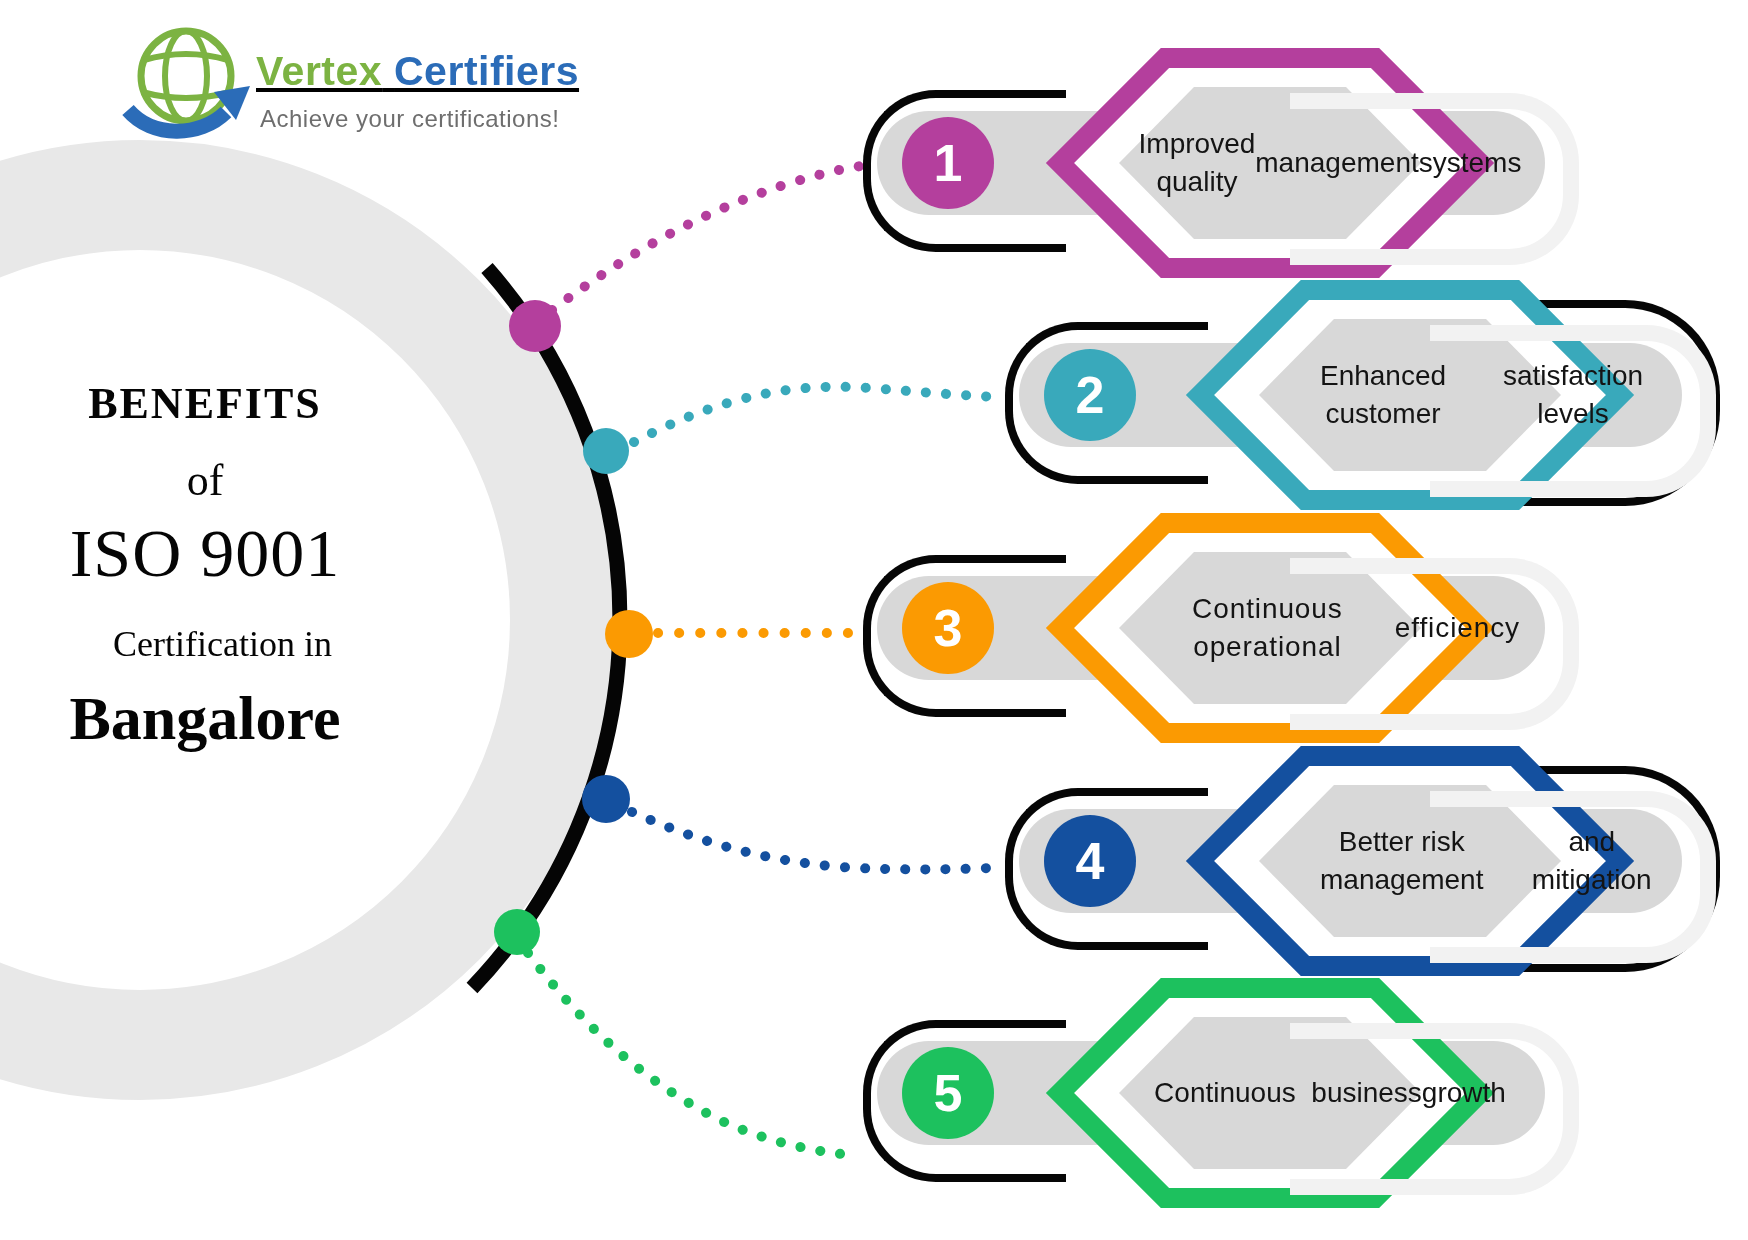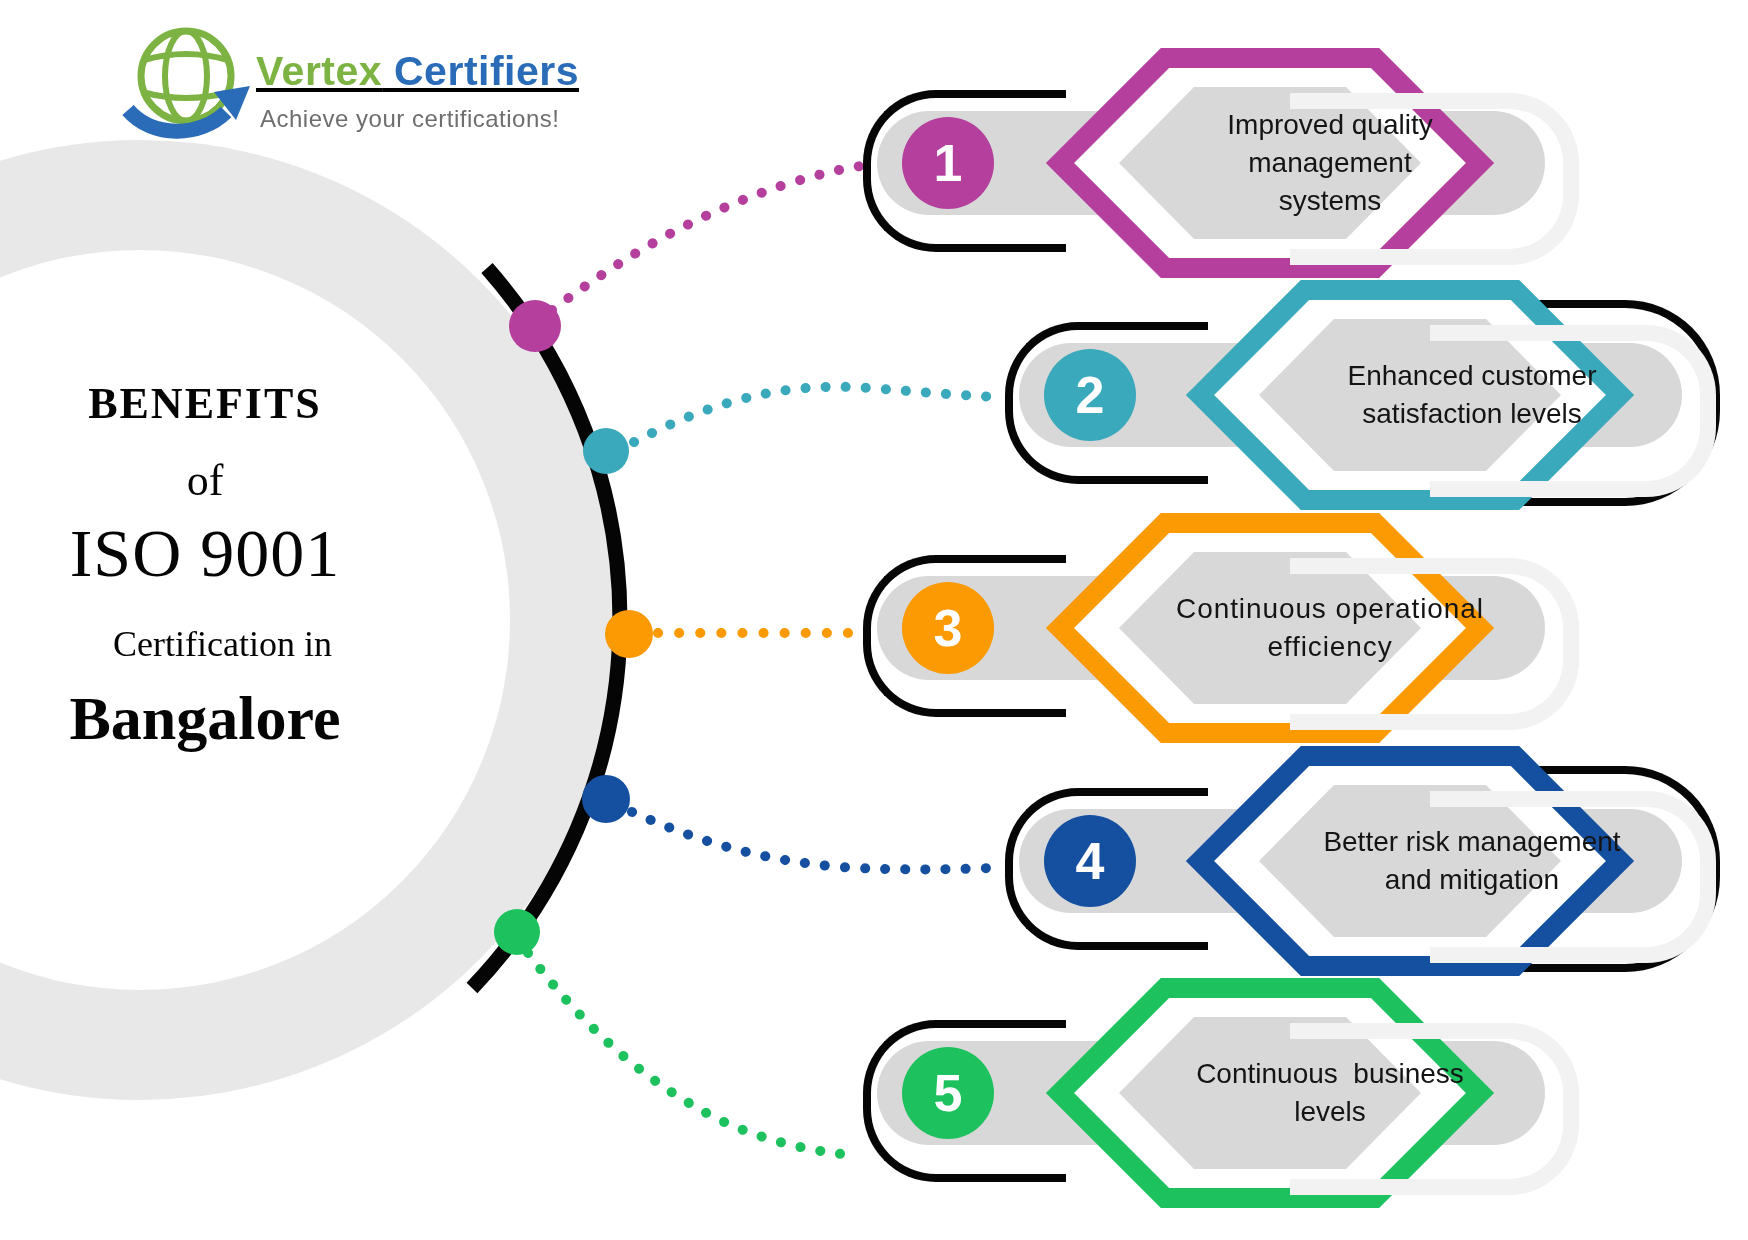--- a/index.html
+++ b/index.html
@@ -23,21 +23,21 @@
   .left-bracket{border:8px solid #060606;border-right:none;
                 border-radius:73px 0 0 73px;background:transparent;z-index:6;}
   .right-bracket{border:8px solid #060606;border-left:none;
                  border-radius:0 95px 95px 0;background:transparent;z-index:3;}
   .light-ring{border:16px solid #f2f2f2;border-left:none;
               border-radius:0 70px 70px 0;background:transparent;z-index:8;}
   .num-circle{width:92px;height:92px;border-radius:50%;z-index:9;
               display:flex;align-items:center;justify-content:center;
               background:var(--accent,#999);}
   .num-circle span{color:#ffffff;font-size:52px;font-weight:700;}
-  .benefit-text{z-index:10;display:flex;flex-direction:column;justify-content:center;
+  .benefit-text{z-index:10;display:flex;flex-direction:row;justify-content:center;
                 align-items:center;text-align:center;color:#141414;
                 font-size:28px;line-height:38px;}
   .benefit-text span{white-space:pre-wrap;}
   .bt-wide{letter-spacing:0.9px;}
   #hex-layer{z-index:7;left:0;top:0;pointer-events:none;}
   #bg-layer{z-index:1;left:0;top:0;pointer-events:none;}
 </style>
 </head>
 <body>
 
@@ -142,21 +142,21 @@
 
   <div>
     <div class="abs gray-pill" style="left:877px;top:1041px;width:668px;height:104px"></div>
     <div class="abs left-bracket" style="left:863px;top:1020px;width:195px;height:146px"></div>
     <div class="abs light-ring" style="left:1290px;top:1023px;width:273px;height:140px"></div>
     <div class="abs num-circle" style="left: 902px; top: 1047px; --accent: #1dc15e;">
       <span>5</span>
       </div>
     <div class="abs benefit-text" style="left:1140px;top:1013px;width:380px;height:160px">
       <span>Continuous  business</span>
-      <span>levels</span>
+      <span>growth</span>
     </div>
   </div>
 
   <svg id="hex-layer" class="abs" width="1748" height="1240" viewBox="0 0 1748 1240">
 
     <polygon points="1060,163 1165,58 1375,58 1480,163 1375,268 1165,268" fill="#ffffff" stroke-width="20" stroke="#b43f9d"></polygon>
     <polygon points="1119,163 1194,87 1346,87 1421,163 1346,239 1194,239" fill="#d8d8d8"></polygon>
 
     <polygon points="1200,395 1305,290 1515,290 1620,395 1515,500 1305,500" fill="#ffffff" stroke-width="20" stroke="#39a9bb"></polygon>
     <polygon points="1259,395 1334,319 1486,319 1561,395 1486,471 1334,471" fill="#d8d8d8"></polygon>

